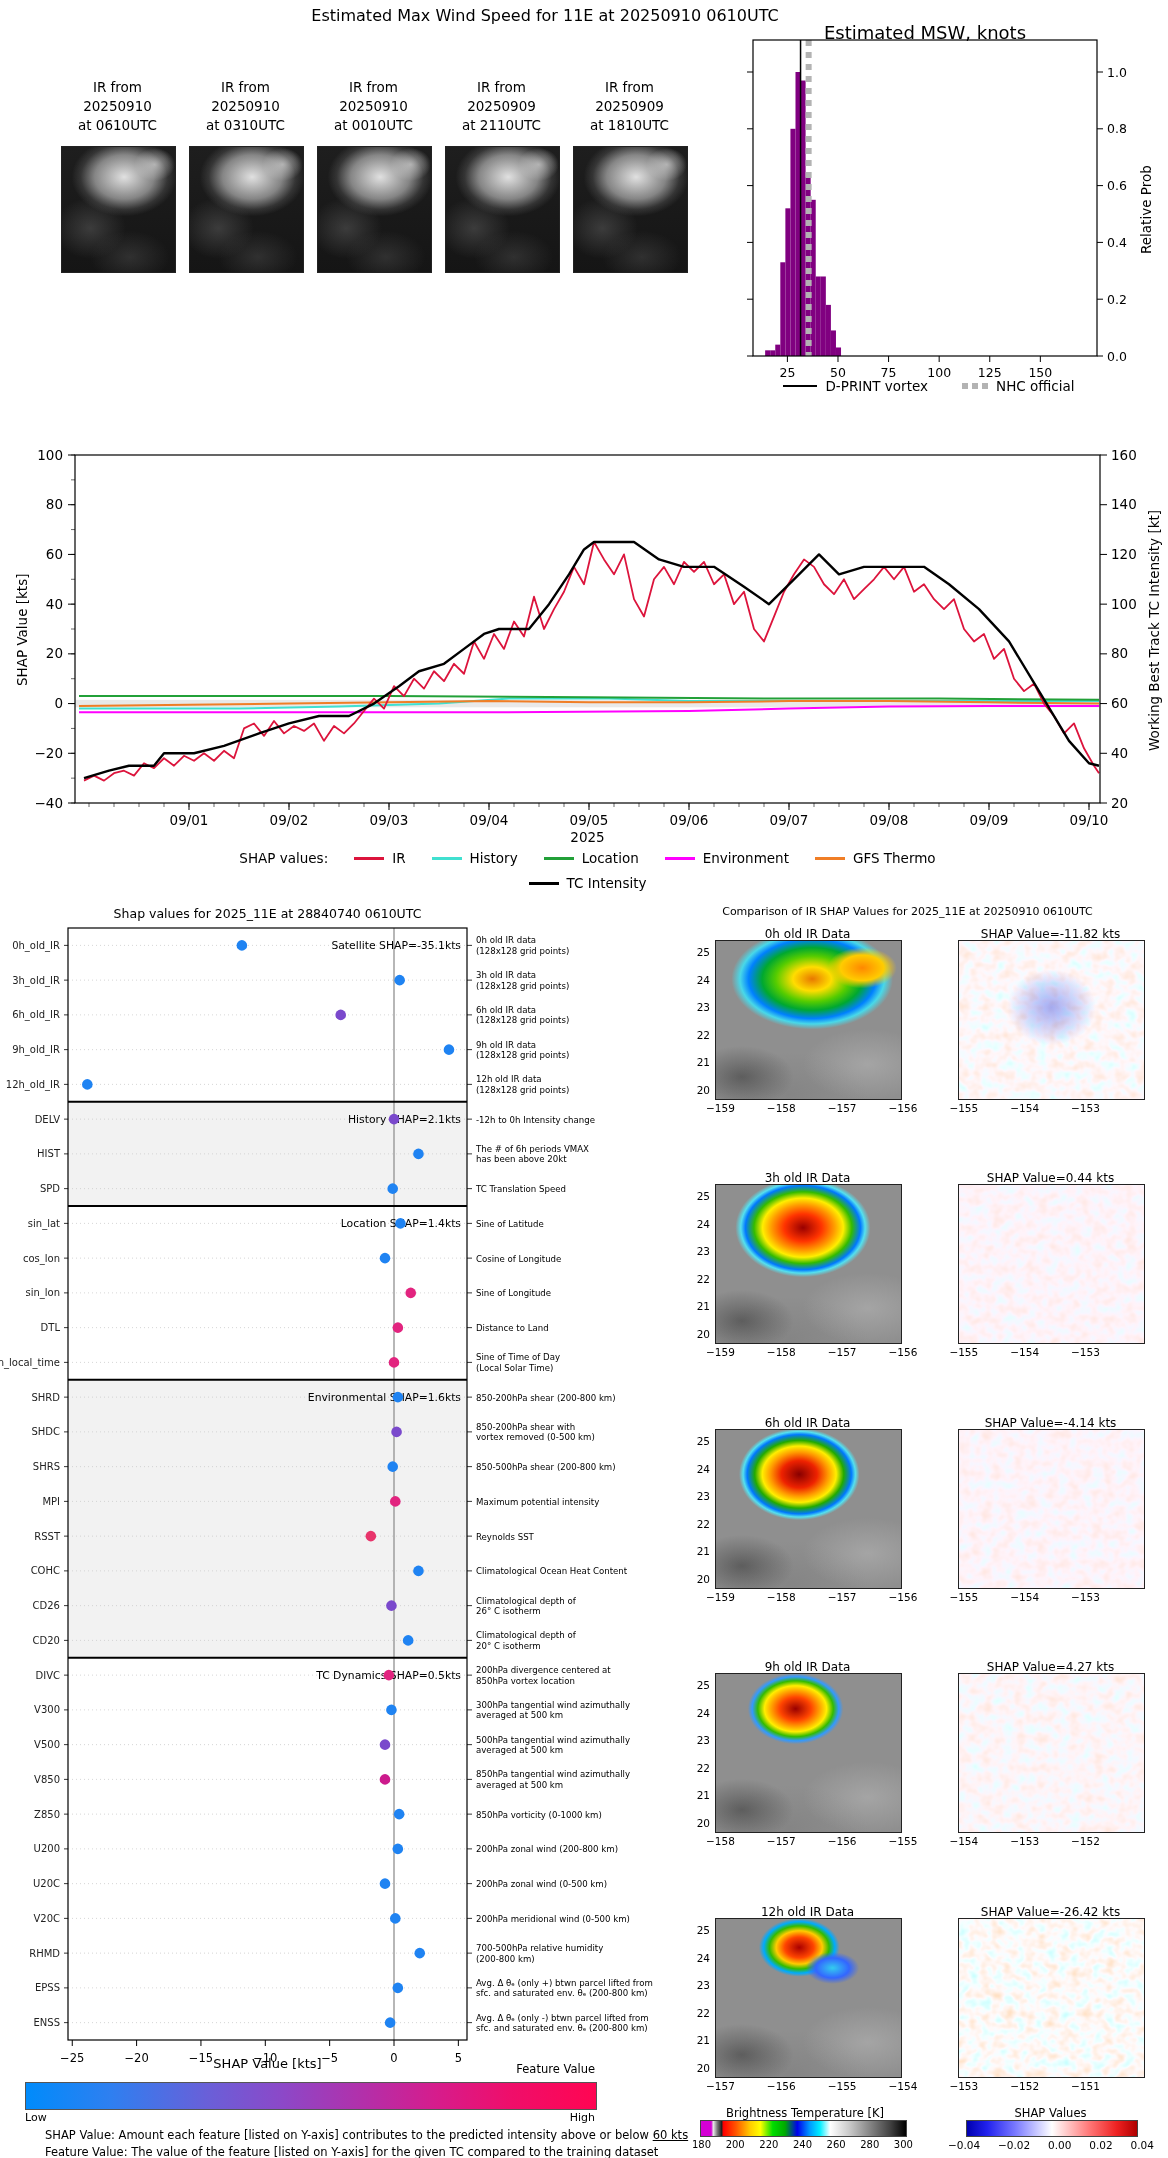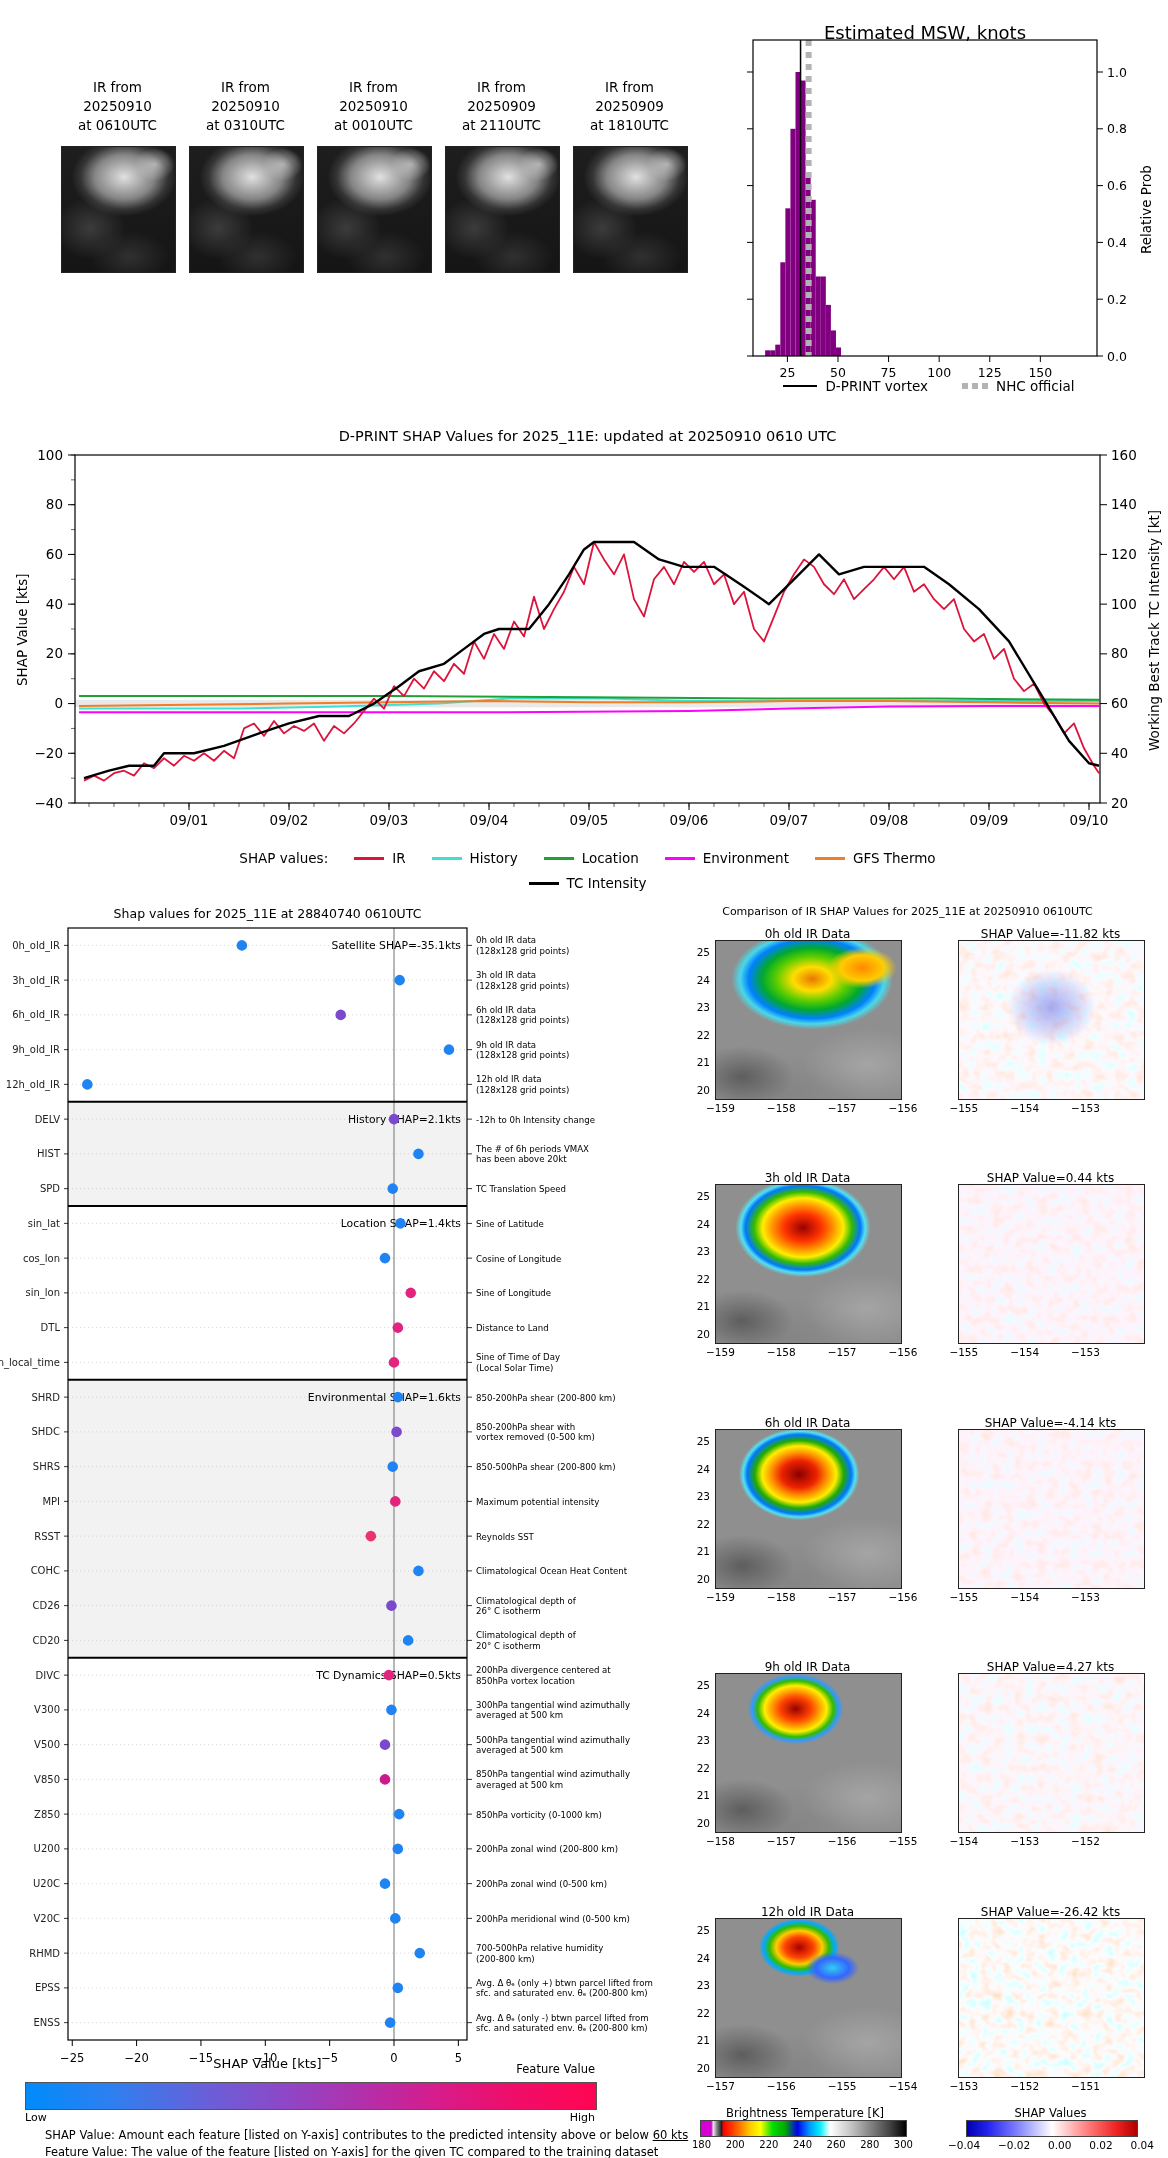--- a/index.html
+++ b/index.html
@@ -70,20 +70,21 @@
   .sv-bar{top:2120px;left:966px;width:170px;height:15px;border:1px solid #444;background:
      linear-gradient(90deg,#0000b0 0%,#2222ee 12%,#7777ff 28%,#ffffff 50%,#ff7777 72%,#ee2222 88%,#b00000 100%);}
   .sv-ticks{top:2139px;left:948px;width:206px;display:flex;justify-content:space-between;font-size:10.5px;}
   svg text{font-family:"DejaVu Sans","Liberation Sans",sans-serif;}
 </style>
 </head>
 <body>
 
 <div class="canvas">
 
+  <div class="abs ctr page-title">Estimated Max Wind Speed for 11E at 20250910 0610UTC</div>
 
   <div class="abs thumb-label" style="left:61px"><span>IR from</span><br><span>20250910</span><br><span>at 0610UTC</span></div>
   <div class="abs thumb-label" style="left:189px"><span>IR from</span><br><span>20250910</span><br><span>at 0310UTC</span></div>
   <div class="abs thumb-label" style="left:317px"><span>IR from</span><br><span>20250910</span><br><span>at 0010UTC</span></div>
   <div class="abs thumb-label" style="left:445px"><span>IR from</span><br><span>20250909</span><br><span>at 2110UTC</span></div>
   <div class="abs thumb-label" style="left:573px"><span>IR from</span><br><span>20250909</span><br><span>at 1810UTC</span></div>
   <div class="abs thumb-img" style="left:61px"></div>
   <div class="abs thumb-img" style="left:189px"></div>
   <div class="abs thumb-img" style="left:317px"></div>
   <div class="abs thumb-img" style="left:445px"></div>
@@ -145,21 +146,20 @@
       <div class="legend-item">
         <span class="lswatch" style="width:34px;height:2px;background:#000"></span>
         <span>D-PRINT vortex</span>
       </div>
       <div class="legend-item">
         <span class="lswatch" style="width:26px;height:6px;background:repeating-linear-gradient(90deg,#b3b3b3 0 6px,transparent 6px 10px)"></span>
         <span>NHC official</span>
       </div>
     </div>
 
-  <div class="abs ctr main-title">D-PRINT SHAP Values for 2025_11E: updated at 20250910 0610 UTC</div>
   <svg id="main-svg" class="abs" style="left:0;top:420px" width="1168" height="410">
       <defs>
         <clipPath id="plotclip">
           <rect x="75" y="35" width="1025" height="348"></rect>
         </clipPath>
       </defs>
       <rect x="75" y="279.84285714285716" width="1025" height="7.4571428571428555" fill="#e9e9e9"></rect>
       <g clip-path="url(#plotclip)">
         <polyline points="78.99999999999999,288.54285714285714 239,288.54285714285714 339,286.5542857142857 439,283.57142857142856 509,278.6 609,278.6 689,281.0857142857143 789,281.0857142857143 889,281.0857142857143 989,281.0857142857143 1099,281.0857142857143" fill="none" stroke="#40E0D0" stroke-width="2" stroke-linejoin="round"></polyline>
         <polyline points="78.99999999999999,276.11428571428576 389,276.11428571428576 589,277.3571428571429 789,278.6 939,278.6 1099,279.84285714285716" fill="none" stroke="#22A038" stroke-width="2" stroke-linejoin="round"></polyline>
@@ -273,20 +273,21 @@
       <text x="1111" y="238.35714285714286" text-anchor="start" font-size="13.5">80</text>
       <line x1="1100" x2="1107" y1="283.57142857142856" y2="283.57142857142856" stroke="#000"></line>
       <text x="1111" y="288.07142857142856" text-anchor="start" font-size="13.5">60</text>
       <line x1="1100" x2="1107" y1="333.2857142857143" y2="333.2857142857143" stroke="#000"></line>
       <text x="1111" y="337.7857142857143" text-anchor="start" font-size="13.5">40</text>
       <line x1="1100" x2="1107" y1="383" y2="383" stroke="#000"></line>
       <text x="1111" y="387.5" text-anchor="start" font-size="13.5">20</text>
     </svg>
   <div class="vlabel" style="left:14px;top:555px;height:150px">SHAP Value [kts]</div>
   <div class="vlabel" style="left:1146px;top:505px;height:250px">Working Best Track TC Intensity [kt]</div>
+  <div class="abs ctr year-label">2025</div>
   <div class="abs legend-row" style="top:850px" id="main-legend-1">
       <div class="legend-item">
         <span>SHAP values:</span>
       </div>
       <div class="legend-item">
         <span class="lswatch" style="background:#DC143C"></span>
         <span>IR</span>
       </div>
       <div class="legend-item">
         <span class="lswatch" style="background:#40E0D0"></span>

